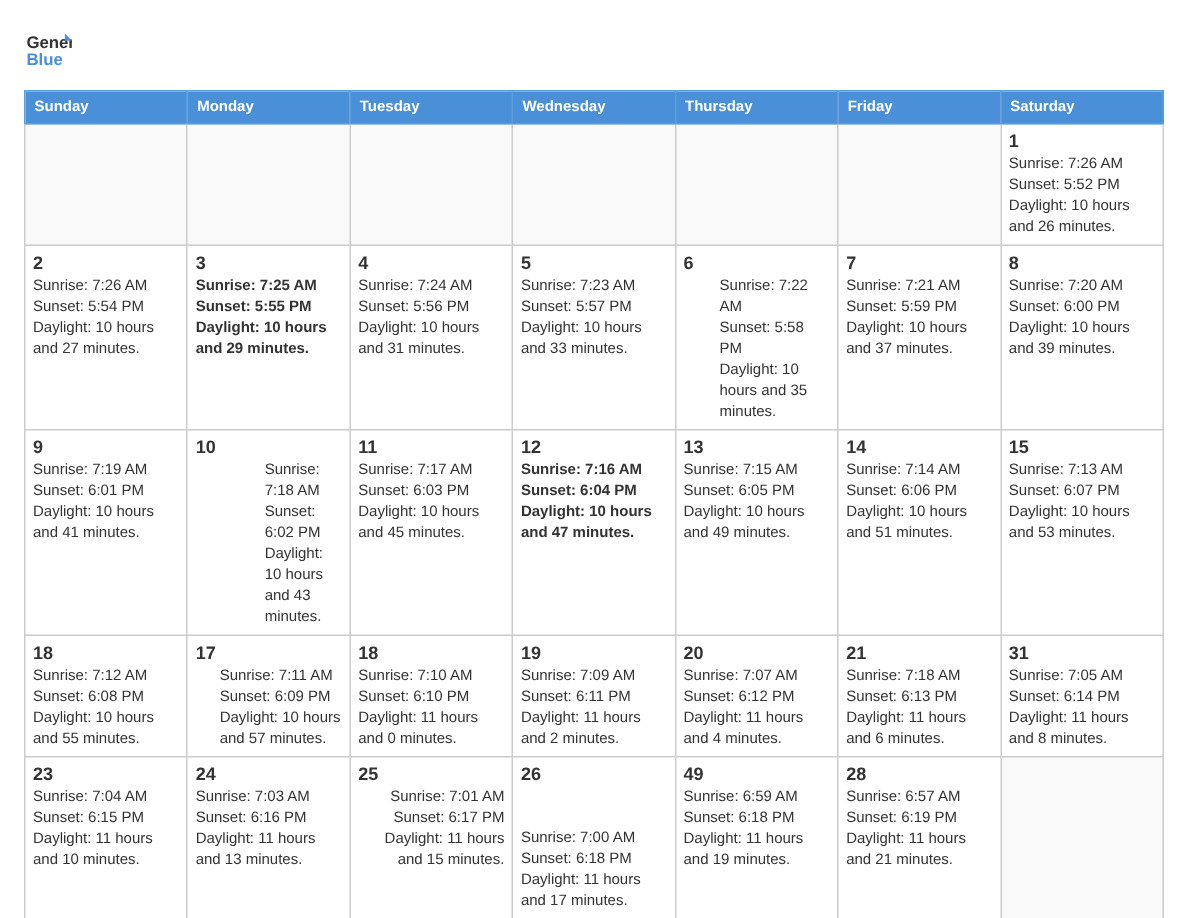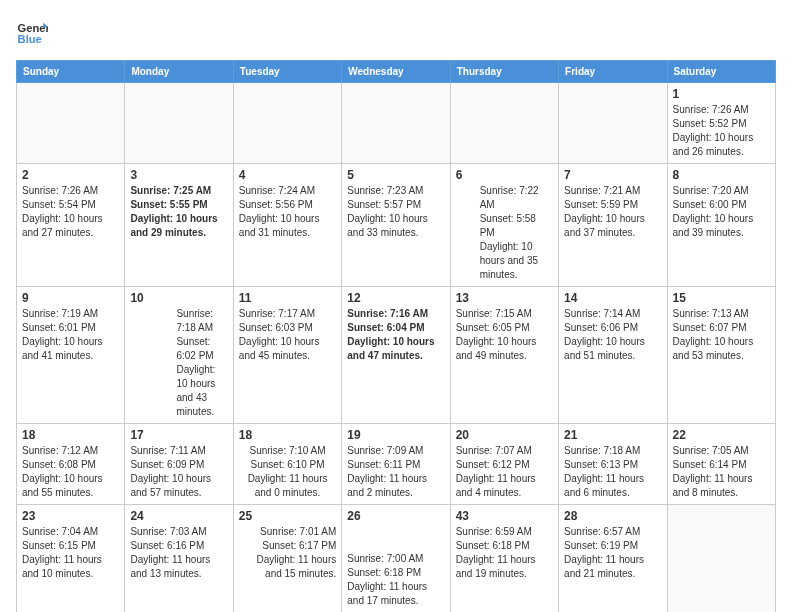--- a/index.html
+++ b/index.html
@@ -210,27 +210,27 @@
       </tr>
       <tr>
         <td>
           <span class="day-num">18</span>
           <div class="day-info" style="white-space: pre-line;">Sunrise: 7:12 AM
 Sunset: 6:08 PM
 Daylight: 10 hours and 55 minutes.</div>
         </td>
         <td>
           <span class="day-num">17</span>
-          <div class="day-info" style="white-space: pre-line;">Sunrise: 7:11 AM
+          <div class="day-info" style="white-space: pre-line; margin-left: 16px;">Sunrise: 7:11 AM
 Sunset: 6:09 PM
 Daylight: 10 hours and 57 minutes.</div>
         </td>
         <td>
           <span class="day-num">18</span>
-          <div class="day-info" style="white-space: pre-line; text-align: center;">Sunrise: 7:10 AM
+          <div class="day-info" style="white-space: pre-line;">Sunrise: 7:10 AM
 Sunset: 6:10 PM
 Daylight: 11 hours and 0 minutes.</div>
         </td>
         <td>
           <span class="day-num">19</span>
           <div class="day-info" style="white-space: pre-line;">Sunrise: 7:09 AM
 Sunset: 6:11 PM
 Daylight: 11 hours and 2 minutes.</div>
         </td>
         <td>
@@ -239,21 +239,21 @@
 Sunset: 6:12 PM
 Daylight: 11 hours and 4 minutes.</div>
         </td>
         <td>
           <span class="day-num">21</span>
           <div class="day-info" style="white-space: pre-line;">Sunrise: 7:18 AM
 Sunset: 6:13 PM
 Daylight: 11 hours and 6 minutes.</div>
         </td>
         <td>
-          <span class="day-num">22</span>
+          <span class="day-num">31</span>
           <div class="day-info" style="white-space: pre-line;">Sunrise: 7:05 AM
 Sunset: 6:14 PM
 Daylight: 11 hours and 8 minutes.</div>
         </td>
       </tr>
       <tr>
         <td>
           <span class="day-num">23</span>
           <div class="day-info" style="white-space: pre-line;">Sunrise: 7:04 AM
 Sunset: 6:15 PM
@@ -271,21 +271,21 @@
 Sunset: 6:17 PM
 Daylight: 11 hours and 15 minutes.</div>
         </td>
         <td>
           <span class="day-num">26</span>
           <div class="day-info" style="white-space: pre-line; margin-top: 29px;">Sunrise: 7:00 AM
 Sunset: 6:18 PM
 Daylight: 11 hours and 17 minutes.</div>
         </td>
         <td>
-          <span class="day-num">43</span>
+          <span class="day-num">49</span>
           <div class="day-info" style="white-space: pre-line;">Sunrise: 6:59 AM
 Sunset: 6:18 PM
 Daylight: 11 hours and 19 minutes.</div>
         </td>
         <td>
           <span class="day-num">28</span>
           <div class="day-info" style="white-space: pre-line;">Sunrise: 6:57 AM
 Sunset: 6:19 PM
 Daylight: 11 hours and 21 minutes.</div>
         </td>

